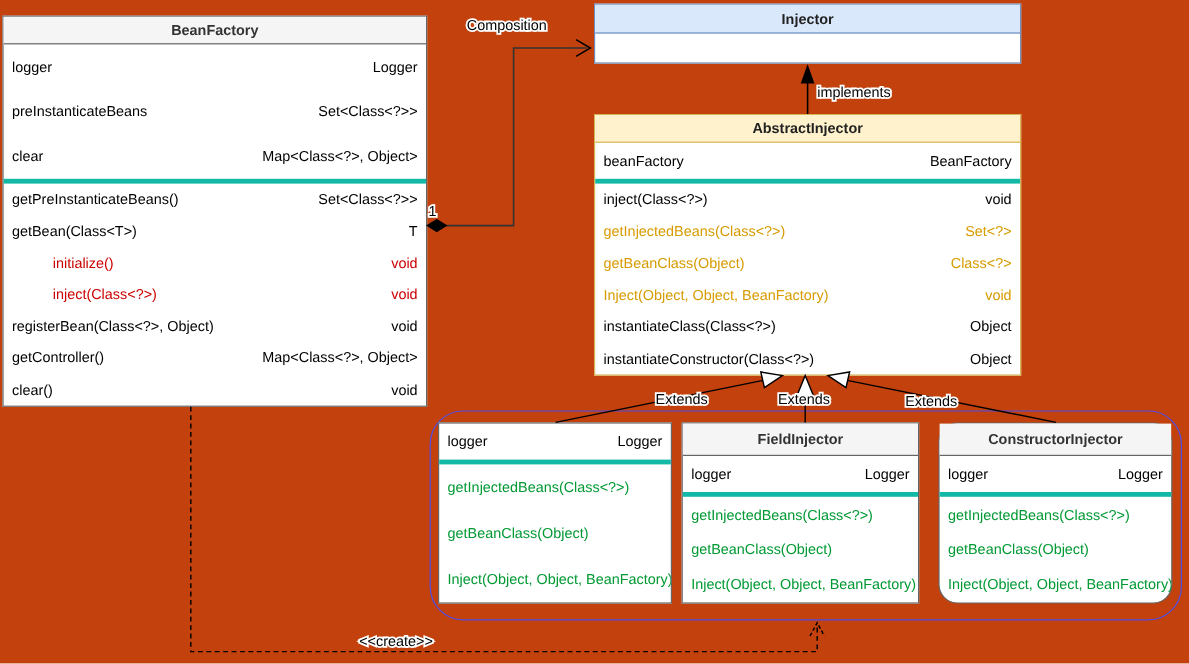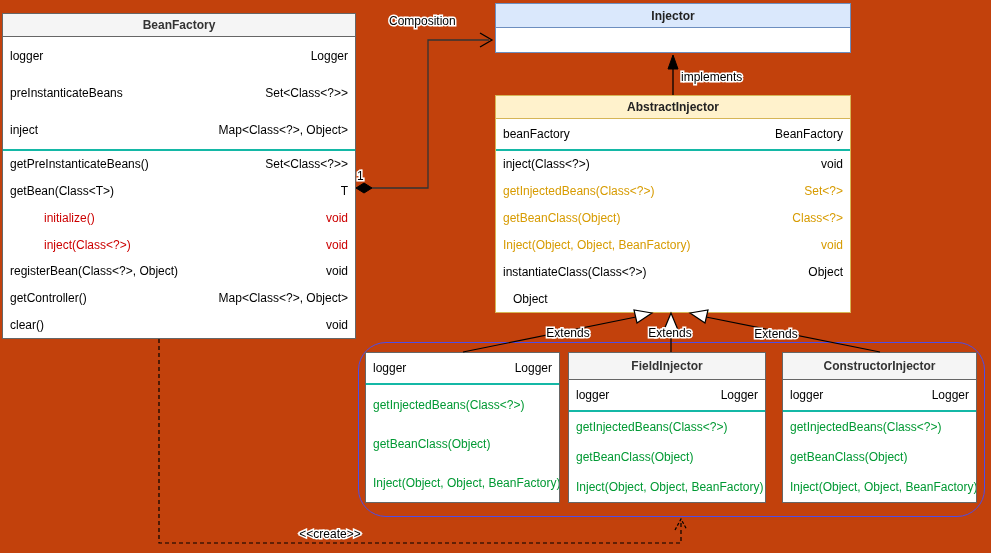--- a/index.html
+++ b/index.html
@@ -5,21 +5,21 @@
   html,body{margin:0;padding:0;background:#ffffff;}
   #canvas{position:relative;width:991px;height:553px;background:#c2410c;overflow:hidden;
           font-family:"Liberation Sans","DejaVu Sans",sans-serif;font-size:12px;color:#000;}
   .uml{position:absolute;background:#fff;border:1px solid var(--gray_border);box-sizing:border-box;
        display:flex;flex-direction:column;}
   .uml .hd{flex:0 0 auto;display:flex;align-items:center;justify-content:center;
            font-weight:bold;color:#333;background:var(--gray_header);
            border-bottom:1px solid var(--gray_border);}
   .uml .sec{display:flex;flex-direction:column;flex:0 0 auto;}
   .uml .sec.grow{flex:1 1 auto;}
-  .uml .sec + .sec{border-top:2px solid #14b8a6;}
+  .uml .sec + .sec{border-top:4px solid #14b8a6;}
   .row{flex:1 1 0;display:flex;align-items:center;justify-content:space-between;padding:0 7px;
        white-space:nowrap;overflow:hidden;}
   .row .mname{text-align:left;}
   .row .mtype{text-align:right;padding-left:10px;}
   .row.red span{color:var(--red);padding-left:34px;}
   .row.orange span{color:var(--orange);}
   .row.green span{color:var(--green);}
   .uml.blue{border-color:var(--blue_border);}
   .uml.blue .hd{background:var(--blue_fill);border-bottom-color:var(--blue_border);color:#222;}
   .uml.yellow{border-color:var(--yellow_border);}
@@ -40,21 +40,21 @@
     <div class="sec" style="height:112px;">
       <div class="row">
           <span class="mname">logger</span>
           <span class="mtype">Logger</span>
         </div>
       <div class="row">
           <span class="mname">preInstanticateBeans</span>
           <span class="mtype">Set&lt;Class&lt;?&gt;&gt;</span>
         </div>
       <div class="row">
-          <span class="mname">inject</span>
+          <span class="mname">clear</span>
           <span class="mtype">Map&lt;Class&lt;?&gt;, Object&gt;</span>
         </div>
     </div>
     <div class="sec grow">
       <div class="row">
           <span class="mname">getPreInstanticateBeans()</span>
           <span class="mtype">Set&lt;Class&lt;?&gt;&gt;</span>
         </div>
       <div class="row">
           <span class="mname">getBean(Class&lt;T&gt;)</span>
@@ -116,20 +116,21 @@
         </div>
       <div class="row orange">
           <span class="mname">Inject(Object, Object, BeanFactory)</span>
           <span class="mtype">void</span>
         </div>
       <div class="row">
           <span class="mname">instantiateClass(Class&lt;?&gt;)</span>
           <span class="mtype">Object</span>
         </div>
       <div class="row">
+          <span class="mname">instantiateConstructor(Class&lt;?&gt;)</span>
           <span class="mtype">Object</span>
         </div>
     </div>
   </div>
 
   <div id="group-box"></div>
 
   <div class="uml" style="left:365px;top:352px;width:195px;height:151px;">
     <div class="sec" style="height:30px;">
       <div class="row">
@@ -164,21 +165,21 @@
         </div>
       <div class="row green">
           <span class="mname">getBeanClass(Object)</span>
         </div>
       <div class="row green">
           <span class="mname">Inject(Object, Object, BeanFactory)</span>
         </div>
     </div>
   </div>
 
-  <div class="uml" style="left:782px;top:352px;width:195px;height:151px;">
+  <div class="uml" style="left:782px;top:352px;width:195px;height:151px;border-radius:16px;">
     <div class="hd" style="height:26px;">ConstructorInjector</div>
     <div class="sec" style="height:30px;">
       <div class="row">
           <span class="mname">logger</span>
           <span class="mtype">Logger</span>
         </div>
     </div>
     <div class="sec grow">
       <div class="row green">
           <span class="mname">getInjectedBeans(Class&lt;?&gt;)</span>

